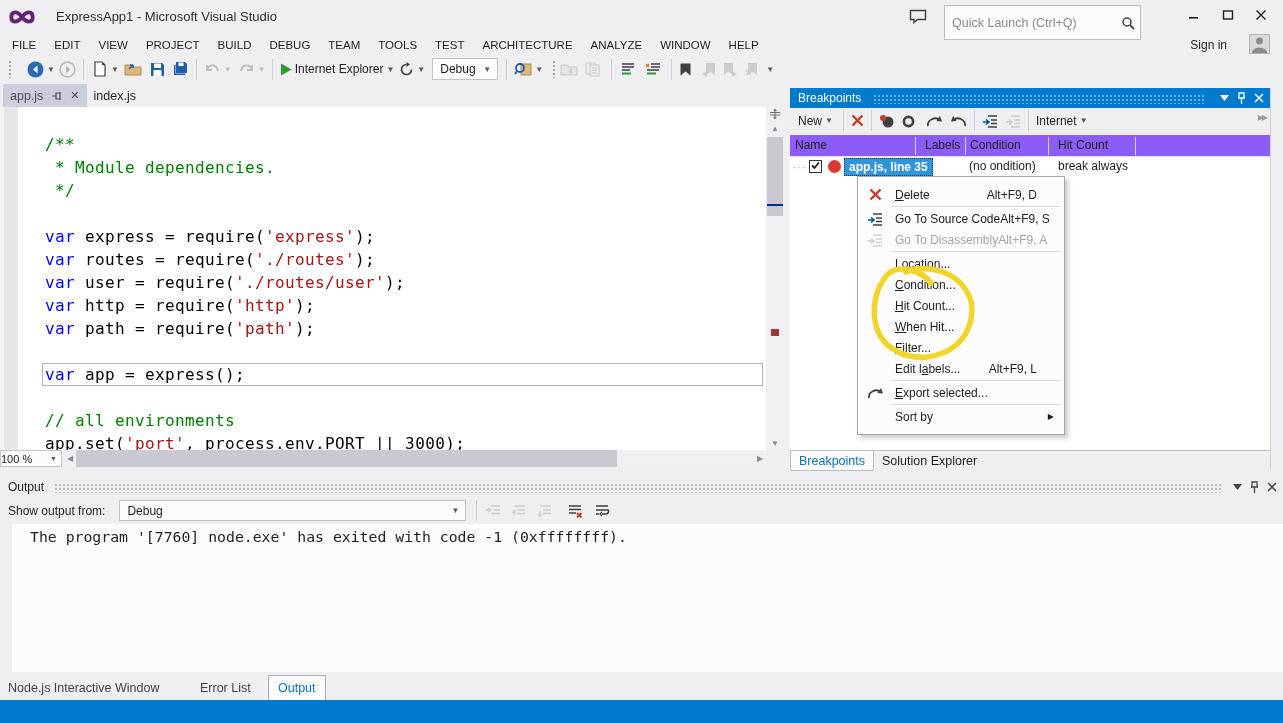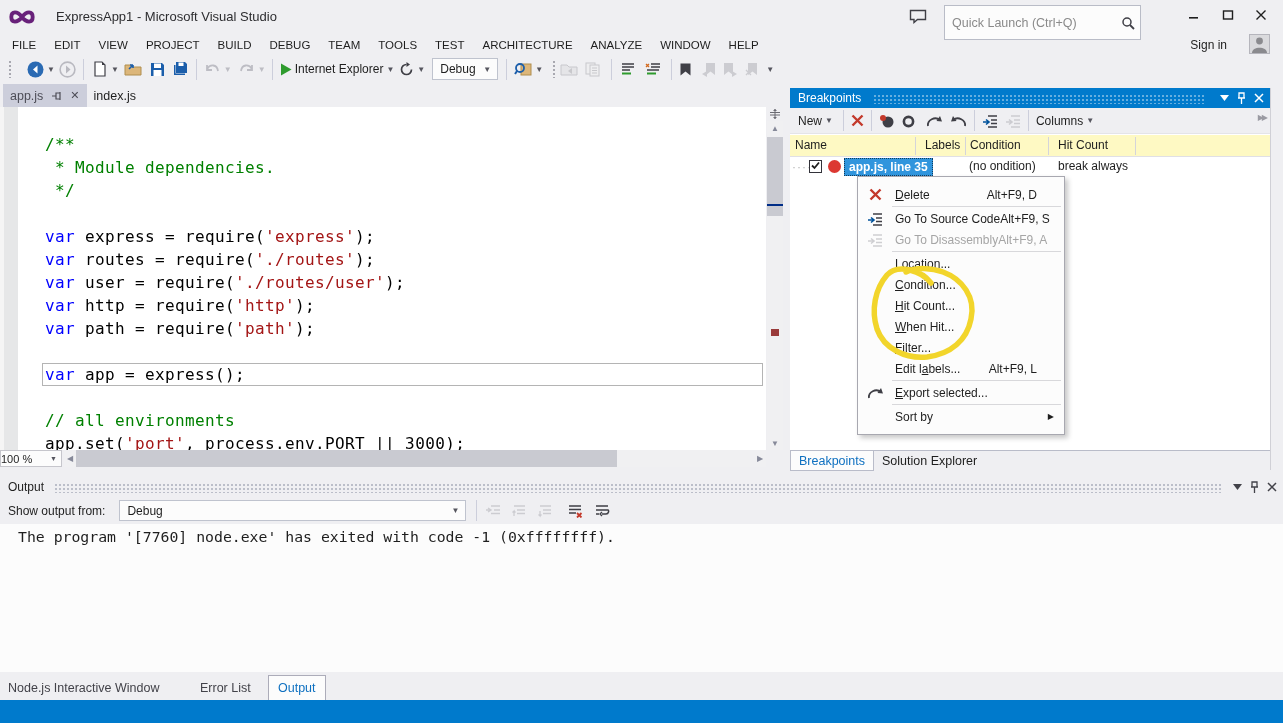--- a/index.html
+++ b/index.html
@@ -60,21 +60,21 @@
 .hsb .thumb{position:absolute;left:12px;top:0;width:541px;height:17px;background:#C9CAD1}
 
 .bp{position:absolute;left:790px;top:88px;width:481px;height:382px;background:#fff;border-right:1px solid #D0D0D6}
 .bp-title{position:absolute;left:0;top:0;right:0;height:20px;background:#007ACC;color:#fff;display:flex;align-items:center}
 .bp-title .tt{font-size:12px;padding-left:8px;white-space:nowrap}
 .bp-title .dots{flex:1;height:10px;margin:1px 10px 0 12px;background-image:radial-gradient(circle,rgba(255,255,255,.4) 1px,transparent 1.2px);background-size:4px 4px}
 .ticon{width:17px;display:flex;align-items:center;justify-content:center;flex:none}
 .bp-toolbar{position:absolute;left:0;top:20px;right:0;height:26px;background:#EFEFF2;display:flex;align-items:center;padding-left:8px;border-bottom:1px solid #E4E4E8}
 .bp-toolbar .txt{font-size:12px;white-space:nowrap}
 .bp-toolbar .tsep{margin:0 7px}
-.bp-head{position:absolute;left:0;top:47px;right:0;height:22px;background:#fef9c3;border-bottom:1px solid #E0E0E5;font-size:12px}
+.bp-head{position:absolute;left:0;top:47px;right:0;height:22px;background:#8b5cf6;border-bottom:1px solid #E0E0E5;font-size:12px}
 .bp-head .hc{position:absolute;top:3px;white-space:nowrap}
 .bp-head .hd{position:absolute;top:2px;width:1px;height:18px;background:#D4D4DA}
 .bp-row{position:absolute;left:0;top:69px;right:0;height:20px;font-size:12px;display:flex;align-items:center}
 .chip{position:absolute;left:54px;top:1px;height:18px;background:#3095DD;border:1px dotted #123C5C;color:#fff;font-weight:bold;display:flex;align-items:center;padding:0 4px;white-space:nowrap}
 .bp-tabs{position:absolute;left:0;top:362px;right:0;height:20px;background:#EFEFF2;border-top:1px solid #B9BCC9;display:flex}
 .bp-tab{height:20px;display:flex;align-items:center;padding:0 8px;font-size:12.5px;white-space:nowrap}
 .bp-tab.sel{background:#FCFCFC;color:#0E70C0;border:1px solid #B9BCC9;border-top:none}
 .ovf{position:absolute;right:4px;top:25px;color:#9B9BA3;font-size:8px;letter-spacing:-2px}
 
 .menu{position:absolute;left:857px;top:176px;width:208px;background:#FCFCFC;border:1px solid #A8A8B0;box-shadow:3px 3px 5px rgba(0,0,0,.22);padding:7px 0;z-index:40}
@@ -84,21 +84,21 @@
 .mi-short{margin-left:auto;padding-right:27px}
 .mi-arrow{position:absolute;right:10px;font-size:8px;color:#1E1E1E}
 .menu-sep{height:1px;background:#D8D8DB;margin:1px 3px 1px 34px}
 
 .out-title{position:absolute;left:0;top:477px;right:0;height:20px;background:#EFEFF2;display:flex;align-items:center}
 .out-title .tt{font-size:12px;padding-left:8px;white-space:nowrap}
 .out-title .dots{flex:1;height:10px;margin:2px 8px 0 10px;background-image:radial-gradient(circle,#BBBEC9 1px,transparent 1.2px);background-size:4px 4px}
 .out-toolbar{position:absolute;left:0;top:497px;right:0;height:27px;background:#EFEFF2;display:flex;align-items:center}
 .out-toolbar .lbl{font-size:12px;padding-left:8px;white-space:nowrap}
 .out-toolbar .tsep{margin:0 6px}
-.out-content{position:absolute;left:0;top:524px;right:0;height:148px;background:#FCFCFC;font-family:"DejaVu Sans Mono",monospace;font-size:14.8px}
+.out-content{position:absolute;left:12px;top:524px;right:0;height:148px;background:#FCFCFC;font-family:"DejaVu Sans Mono",monospace;font-size:14.8px}
 .out-content .line{padding-left:18px;padding-top:4px;white-space:pre}
 
 .btabs{position:absolute;left:0;top:672px;right:0;height:28px;background:#EFEFF2}
 .btab{position:absolute;top:3px;height:25px;display:flex;align-items:center;padding:0 9px;font-size:12.5px;color:#424249;white-space:nowrap}
 .btab.sel{background:#FCFCFC;color:#0E70C0;border:1px solid #ACACB9;border-bottom:none}
 .statusbar{position:absolute;left:0;top:700px;right:0;height:23px;background:#007ACC}
 
 .anno{position:absolute;inset:0;z-index:60;pointer-events:none}
 </style>
 </head>
@@ -426,21 +426,21 @@
             <path d="M1 8 L6 8 M4 5.5 L7 8 L4 10.5" stroke="#00529B" stroke-width="1.6" fill="none"></path>
           </svg>
         </span>
       <span class="tbi" style="margin-left:7px">
           <svg width="16" height="14" viewBox="0 0 16 14" opacity=".4">
             <path d="M6 2 h9 M9 6 h6 M9 9.5 h6 M6 13 h9" stroke="#9A9AA0" stroke-width="1.6"></path>
             <path d="M1 8 L6 8 M4 5.5 L7 8 L4 10.5" stroke="#9A9AA0" stroke-width="1.6" fill="none"></path>
           </svg>
         </span>
       <span class="tsep"></span>
-      <span class="txt">Columns</span>
+      <span class="txt">Internet</span>
       <span class="ddv">▼</span>
     </div>
     <div class="ovf">▶▶</div>
     <div class="bp-head">
         <span class="hc" style="left: 5px;">Name</span>
         <span class="hd" style="left: 125px;"></span>
         <span class="hc" style="left: 135px;">Labels</span>
         <span class="hd" style="left: 175px;"></span>
         <span class="hc" style="left: 180px;">Condition</span>
         <span class="hd" style="left: 258px;"></span>

